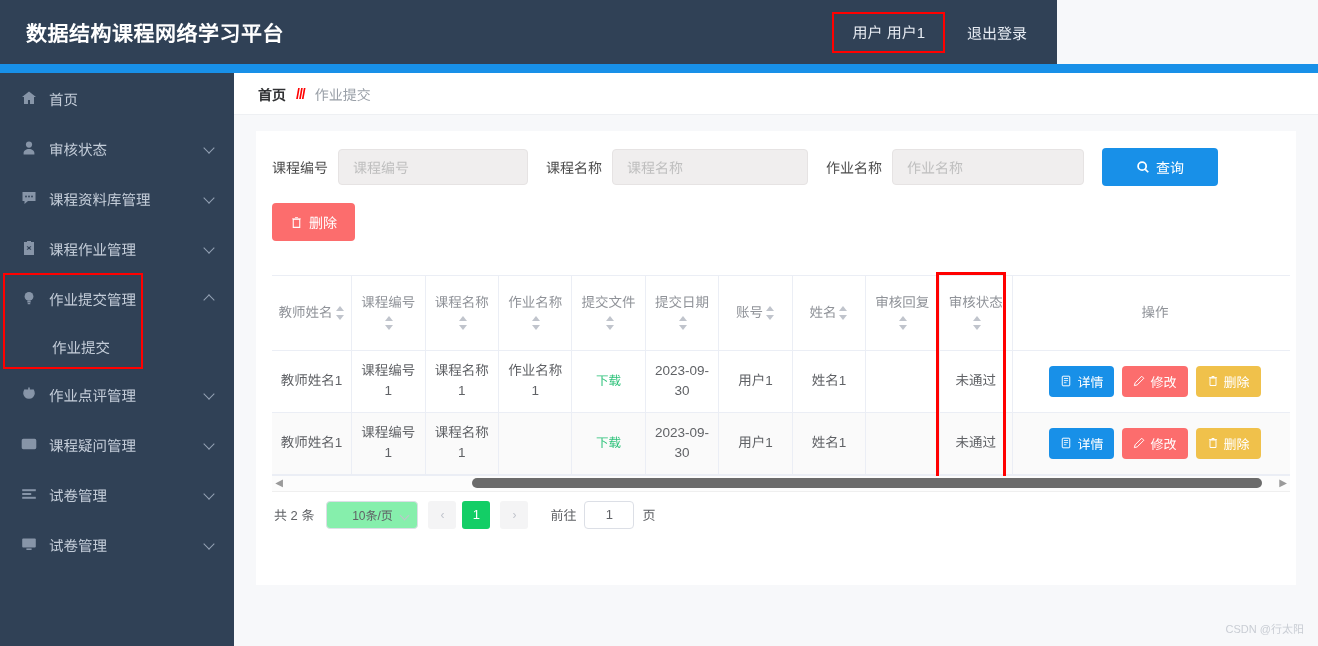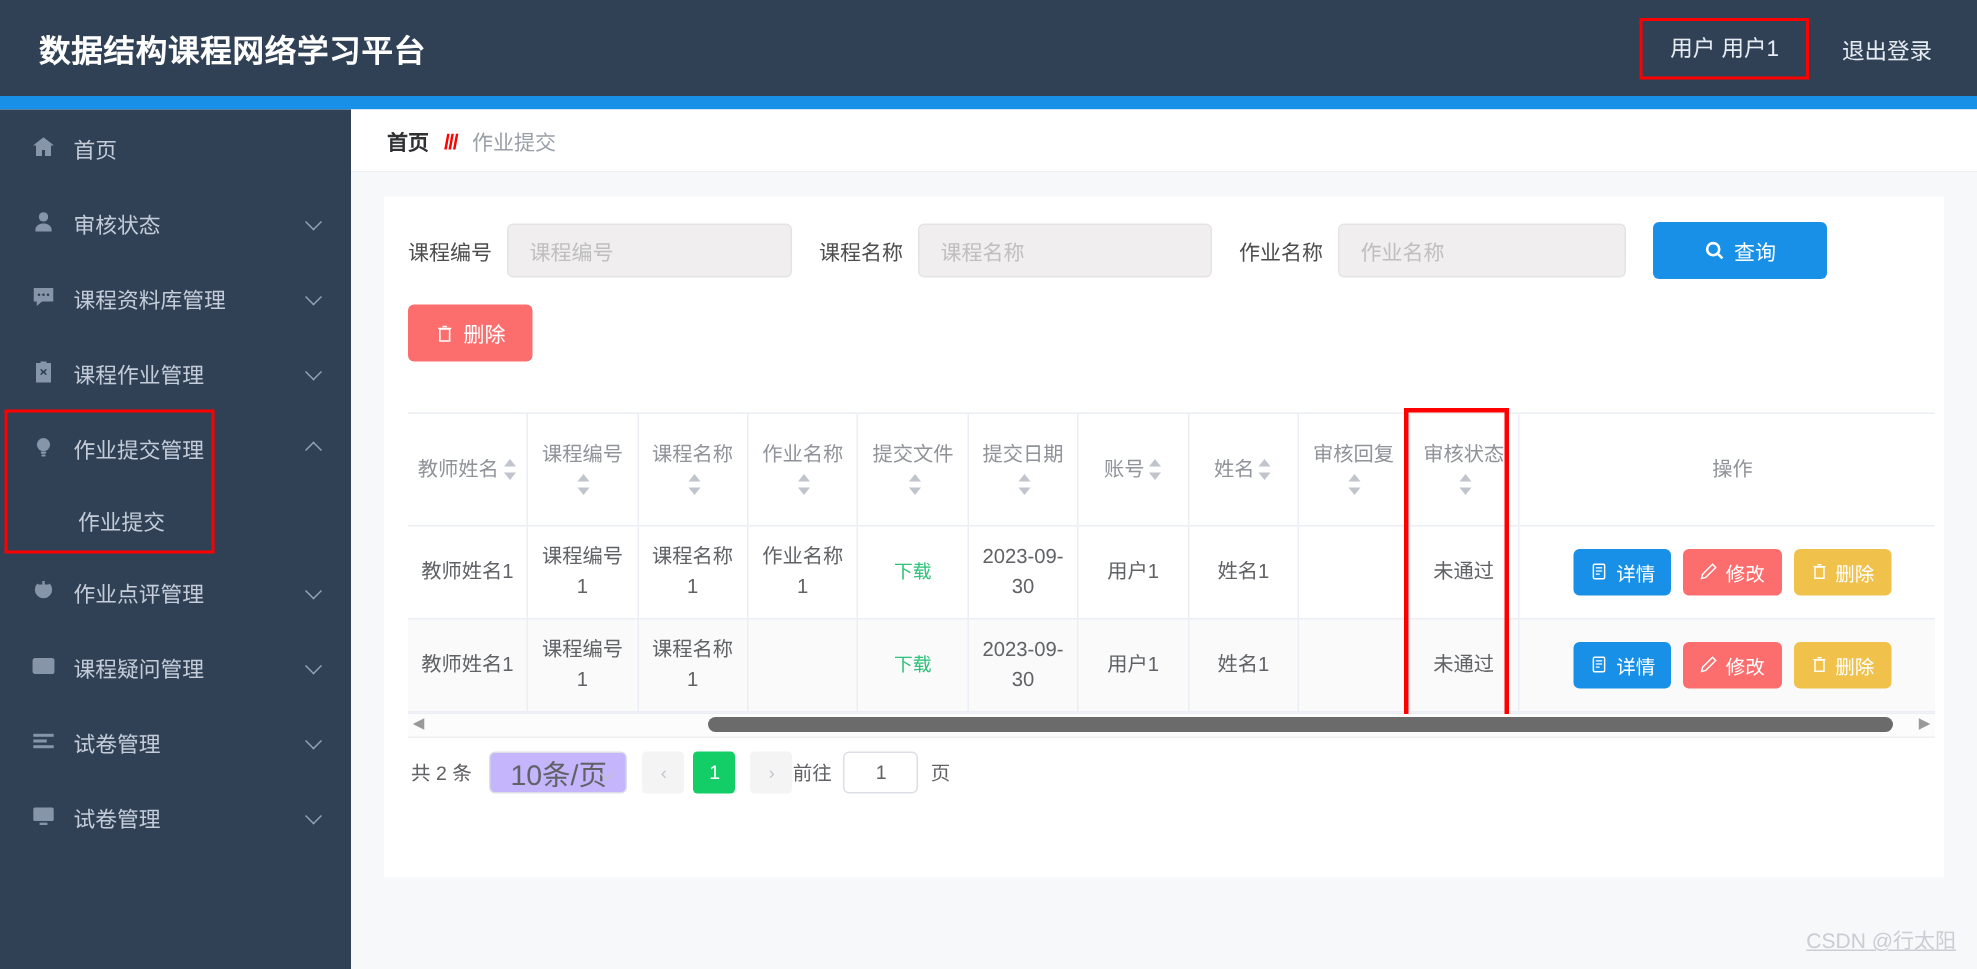--- a/index.html
+++ b/index.html
@@ -6,21 +6,21 @@
   html, body {
     width: 1318px; height: 646px;
     overflow: hidden;
     font-family: "Liberation Sans", "DejaVu Sans", sans-serif;
     background: #f7f8fa;
   }
   #app { position: relative; width: 1318px; height: 646px; }
 
   
   .header {
-    position: absolute; left: 0; top: 0; width: 1318px; height: 64px;
+    position: absolute; left: 0; top: 0; width: 1057px; height: 64px;
     background: #304156;
     display: flex; align-items: center; justify-content: space-between;
     padding: 0 16px 0 26px;
   }
   .header-title {
     color: #ffffff; font-size: 21px; font-weight: bold; letter-spacing: .5px;
   }
   .header-right { display: flex; align-items: center; }
   .user-box {
     color: #e6ebf2; font-size: 15px;
@@ -197,51 +197,51 @@
   }
 
   
   .pager {
     display: flex; align-items: center; height: 46px; padding-left: 2px;
     font-size: 13px; color: #606266;
   }
   .pg-total { margin-right: 12px; }
   .pg-select {
     width: 92px; height: 28px; border: 1px solid #dcdfe6; border-radius: 4px;
-    background: #c4b5fd; display: flex; align-items: center; justify-content: center;
-    font-size: 19px; color: #606266; position: relative; cursor: pointer;
+    background: #86efac; display: flex; align-items: center; justify-content: center;
+    font-size: 12px; color: #606266; position: relative; cursor: pointer;
   }
   .pg-select .sel-caret {
     position: absolute; right: 9px; top: 10px;
     width: 7px; height: 7px;
     border-right: 1.3px solid #c0c4cc; border-bottom: 1.3px solid #c0c4cc;
     transform: rotate(45deg);
   }
   .pg-nav {
     width: 28px; height: 28px; background: #f4f4f5; border-radius: 3px;
     display: flex; align-items: center; justify-content: center;
     color: #c0c4cc; font-size: 12px; margin-left: 10px; cursor: pointer;
   }
   .pg-num {
     width: 28px; height: 28px; background: #13ce66; color: #fff; border-radius: 3px;
     display: flex; align-items: center; justify-content: center;
     font-size: 13px; margin-left: 6px; cursor: pointer;
   }
-  .pg-jump { display: flex; align-items: center; }
+  .pg-jump { margin-left: 22px; display: flex; align-items: center; }
   .pg-jump-label { margin-right: 8px; }
   .pg-jump-input {
     width: 50px; height: 28px; border: 1px solid #dcdfe6; border-radius: 4px;
     background: #fff; text-align: center; font-size: 13px; color: #606266;
     display: flex; align-items: center; justify-content: center;
   }
   .pg-jump-unit { margin-left: 8px; }
 
   .watermark {
     position: absolute; right: 14px; bottom: 10px;
-    font-size: 14px; color: #c9cdd4; text-decoration: underline;
+    font-size: 11px; color: #c9cdd4;
   }
 </style>
 </head>
 <body>
 
 <div id="app">
 
   <div class="header">
     <div class="header-title">数据结构课程网络学习平台</div>
     <div class="header-right">

